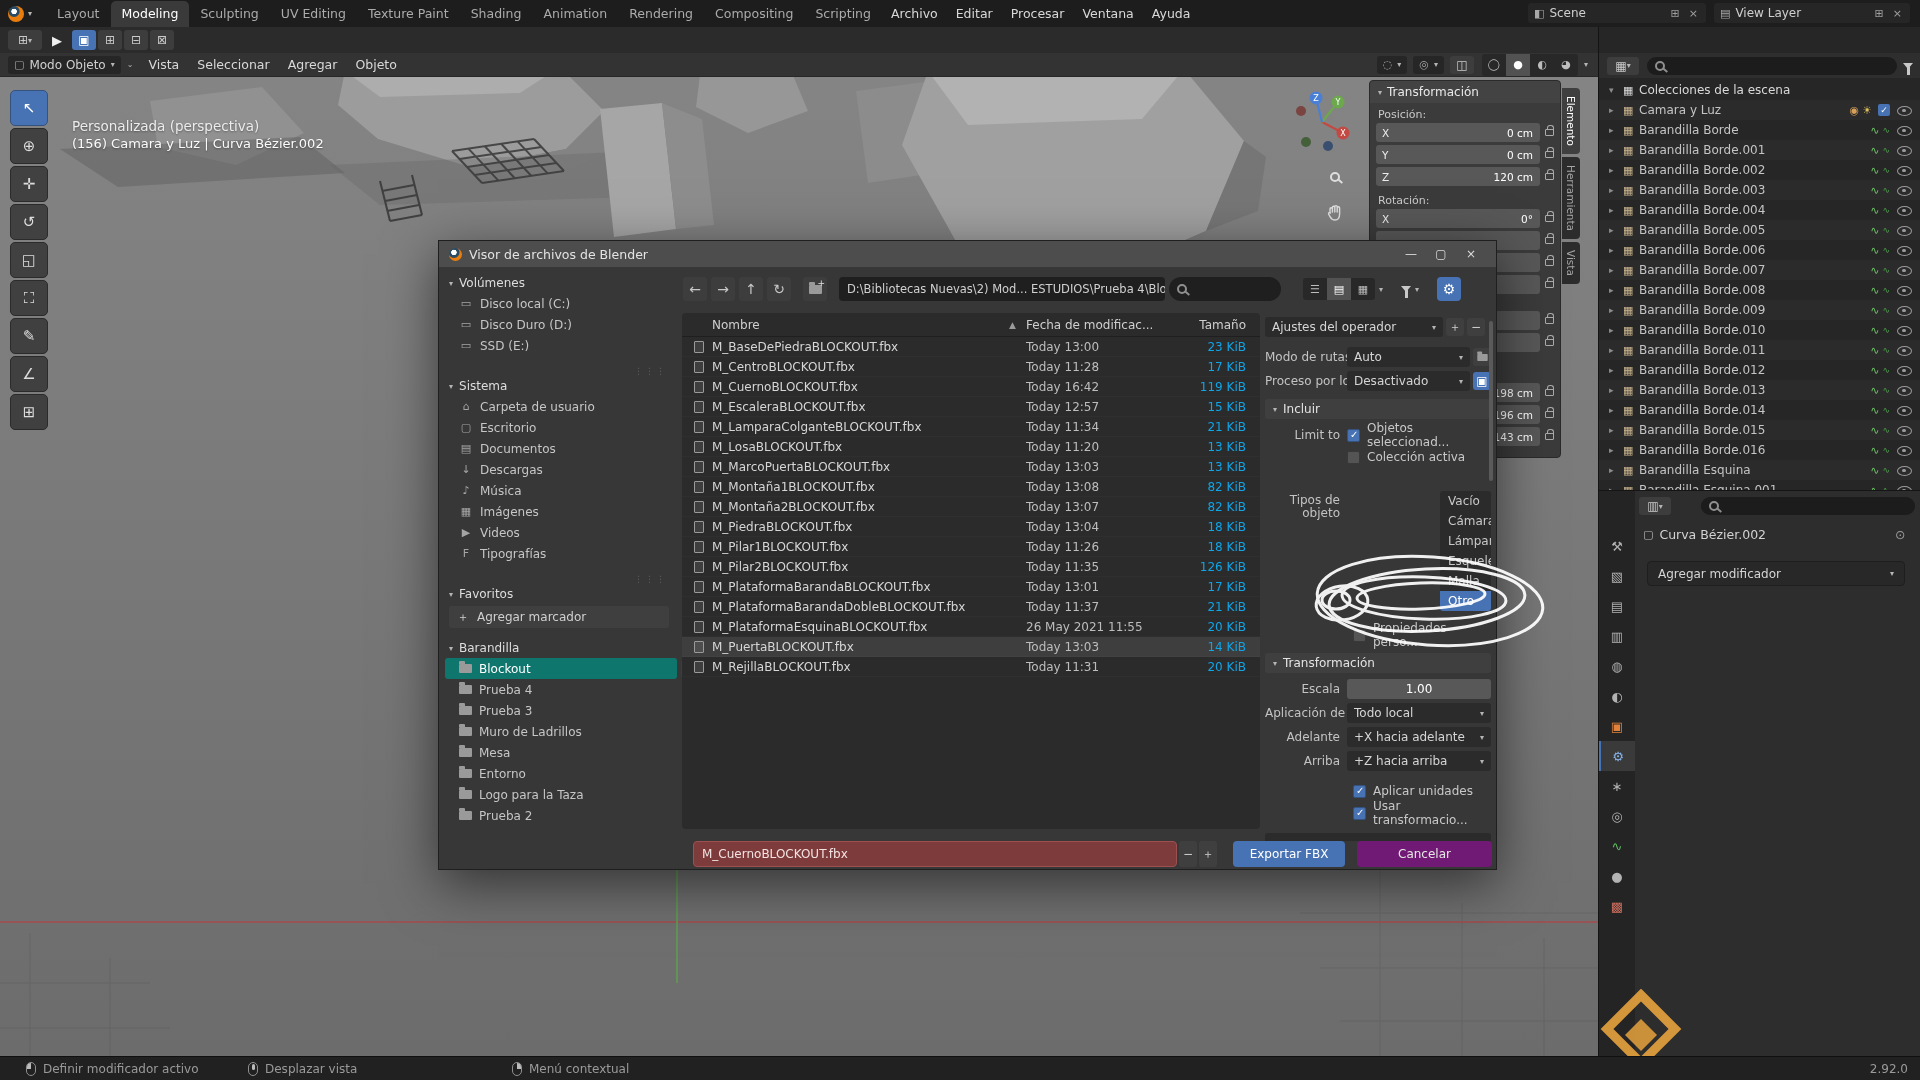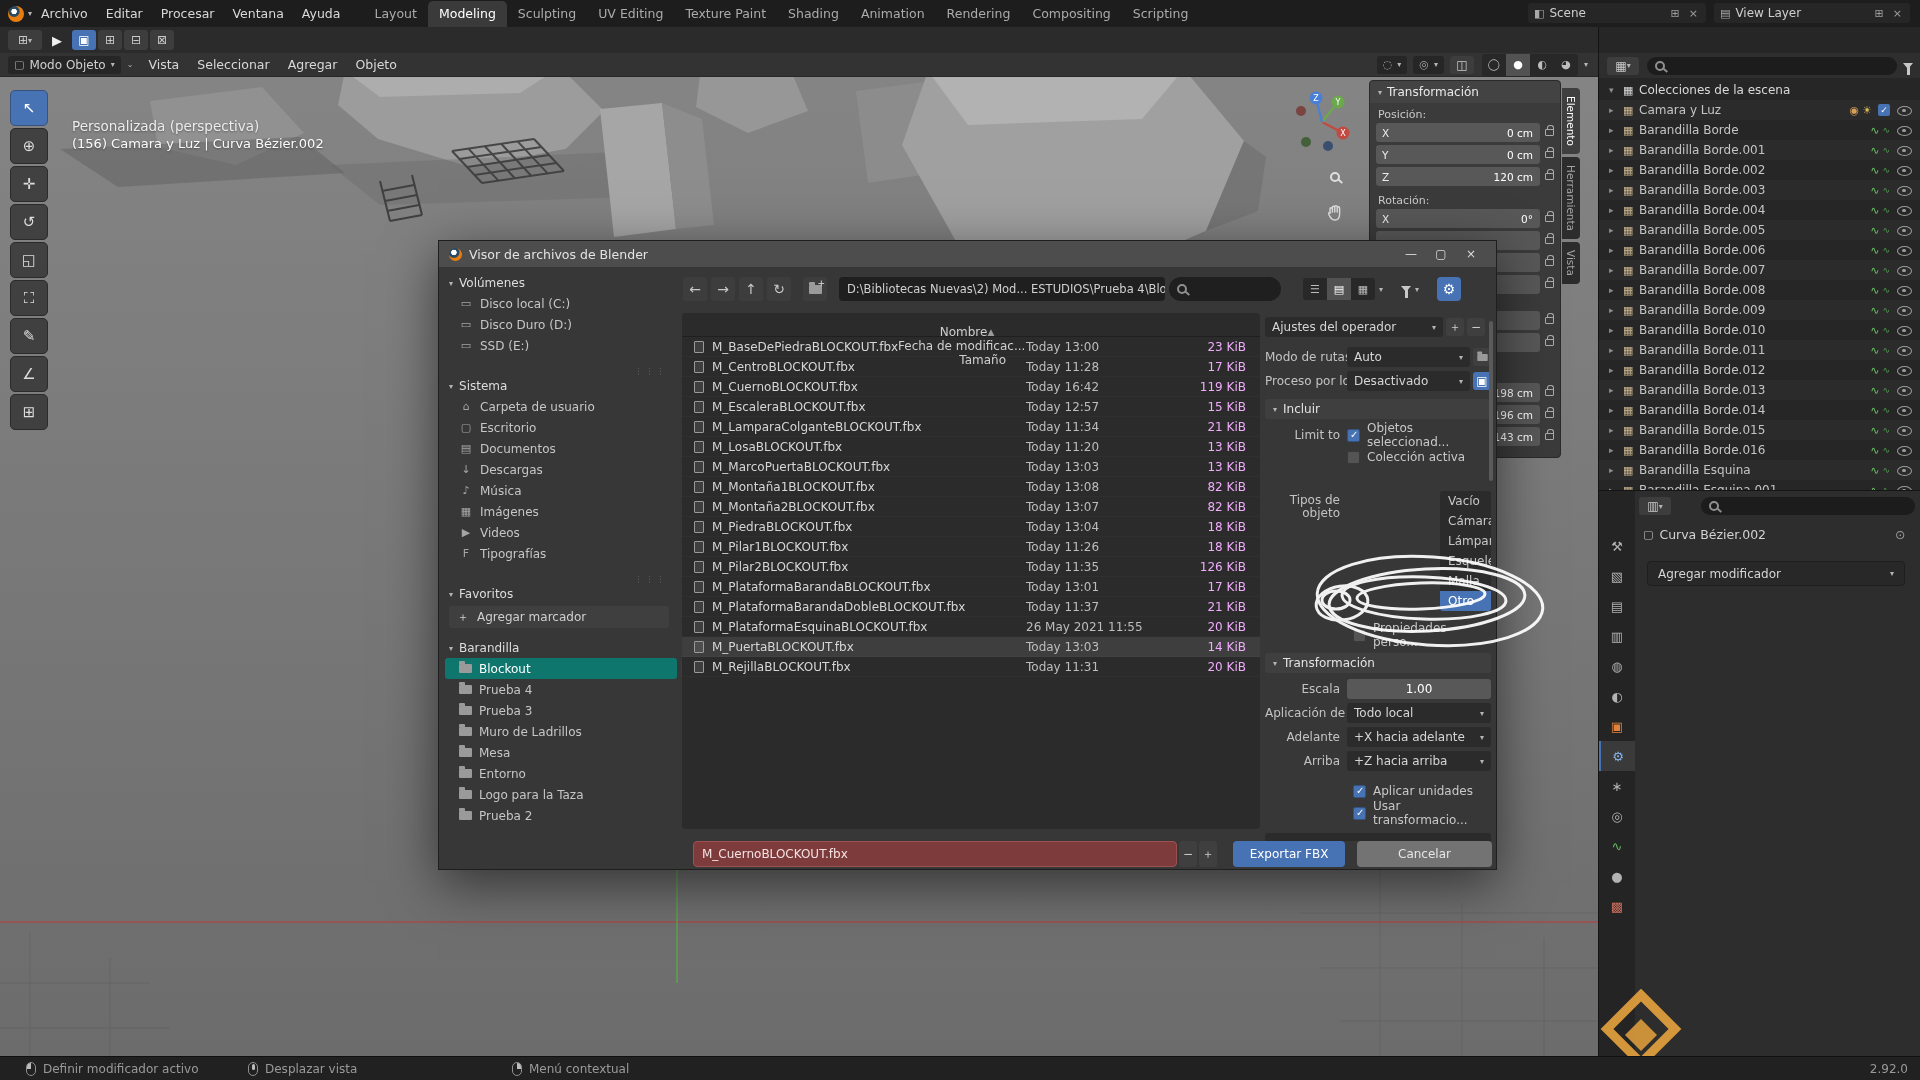--- a/index.html
+++ b/index.html
@@ -105,30 +105,30 @@
   .srow{display:flex;align-items:center;gap:7px;height:21px;padding-left:14px;color:#c6c6c6;border-radius:3px;position:relative;}
   .srow.sel{background:#0f766e;color:#fff;}
   .sic{width:14px;color:#a5a5a5;font-size:11px;text-align:center;}
   .fold{width:13px;height:9px;background:#9a9a9a;border-radius:1px;position:relative;flex:none;}
   .fold::before{content:"";position:absolute;top:-3px;left:0;width:6px;height:3px;background:#9a9a9a;border-radius:1px 1px 0 0;}
   .xbtn{position:absolute;right:-22px;width:18px;height:18px;background:#3d3d3d;border-radius:3px;color:#cfcfcf;text-align:center;line-height:18px;font-size:11px;}
   #favbtn{height:22px;background:#3f3f3f;border-radius:3px;color:#d0d0d0;display:flex;align-items:center;gap:8px;margin:2px 8px 0 4px;padding-left:8px;}
   .grip{color:#5a5a5a;font-size:9px;text-align:right;padding-right:10px;letter-spacing:2px;}
 
   #dlist{position:absolute;left:243px;top:72px;width:578px;height:516px;background:#2b2b2b;border-radius:4px;}
-  #fhead{display:flex;align-items:center;height:24px;border-bottom:1px solid #1f1f1f;color:#cfcfcf;font-size:12px;padding:0 10px 0 12px;flex-direction:column;}
+  #fhead{display:flex;align-items:center;height:24px;border-bottom:1px solid #1f1f1f;color:#cfcfcf;font-size:12px;padding:0 10px 0 12px;}
   .fh1{flex:1;display:flex;justify-content:space-between;align-items:center;}
   .sort{color:#9a9a9a;font-size:9px;margin-right:10px;}
   .fhd{width:148px;}.fhs{width:76px;text-align:right;padding-right:4px;}
   .frow{display:flex;align-items:center;height:20px;padding:0 10px 0 12px;font-size:12px;color:#d6d6d6;border-bottom:1px solid rgba(255,255,255,.025);}
   .frow.hi{background:#3e3e3e;}
   .fic{width:10px;height:12px;border:1px solid #9a9a9a;border-radius:1px;margin-right:8px;flex:none;background:linear-gradient(#8b8b8b33,#8b8b8b33);}
   .fn{flex:1;white-space:nowrap;overflow:hidden;}
   .fd{width:148px;color:#bdbdbd;}
-  .fs{width:76px;text-align:right;color:#f0abfc;padding-right:4px;}
+  .fs{width:76px;text-align:right;color:#0ea5e9;padding-right:4px;}
 
   #dop{position:absolute;left:826px;top:76px;width:226px;height:512px;font-size:12px;color:#c8c8c8;}
   .oprow{display:flex;align-items:center;margin-bottom:4px;height:20px;}
   .oplbl{width:82px;text-align:right;padding-right:7px;color:#c3c3c3;white-space:nowrap;overflow:hidden;flex:none;}
   .dd{flex:1;background:#2b2b2b;border-radius:3px;height:20px;display:flex;align-items:center;padding:0 7px;color:#d5d5d5;gap:4px;}
   .dd .caret{margin-left:auto;}
   .numf{flex:1;background:#585858;border-radius:3px;height:20px;display:flex;align-items:center;justify-content:center;color:#fff;}
   .opbtn{width:18px;height:18px;background:#3f3f3f;border-radius:3px;color:#d0d0d0;display:flex;align-items:center;justify-content:center;font-size:12px;margin-left:3px;flex:none;}
   .opbtn.blue{background:var(--accent);color:#fff;}
   .ophead{height:20px;background:#3f3f3f;border-radius:3px;display:flex;align-items:center;gap:6px;padding-left:8px;color:#e3e3e3;margin:8px 0 6px;}
@@ -138,21 +138,21 @@
   .cbx.on::after{content:"✓";position:absolute;left:2px;top:-1px;color:#fff;font-size:10px;}
   #types{margin-left:93px;width:128px;background:#2b2b2b;border-radius:3px;overflow:hidden;}
   .trow{height:20px;line-height:20px;padding-left:8px;color:#c8c8c8;}
   .trow.sel{background:var(--accent);color:#fff;}
   #opscroll{position:absolute;right:-2px;top:4px;width:4px;height:160px;background:#5a5a5a;border-radius:2px;}
 
   #dbottom{position:absolute;left:0px;top:596px;width:1059px;height:34px;display:flex;align-items:center;padding-left:254px;}
   #fname{width:484px;height:26px;background:var(--alert);border:1px solid #9c5050;border-radius:4px;color:#f3e2e2;font-size:12px;display:flex;align-items:center;padding:0 8px;}
   .pmbtn{width:18px;height:26px;background:#3f3f3f;border-radius:3px;color:#cfcfcf;display:flex;align-items:center;justify-content:center;margin-left:2px;font-size:12px;}
   #exportbtn{width:112px;height:26px;background:var(--accent);border-radius:4px;color:#fff;font-size:12px;display:flex;align-items:center;justify-content:center;margin-left:16px;}
-  #cancelbtn{width:135px;height:26px;background:#737373;border-radius:4px;color:#e6e6e6;font-size:12px;display:flex;align-items:center;justify-content:center;margin-left:12px;}
+  #cancelbtn{width:135px;height:26px;background:#701a75;border-radius:4px;color:#e6e6e6;font-size:12px;display:flex;align-items:center;justify-content:center;margin-left:12px;}
 
   
   #annot{left:0;top:0;z-index:90;pointer-events:none;}
   #statusbar{left:0;top:1056px;width:1920px;height:24px;background:#212121;border-top:1px solid #101010;display:flex;align-items:center;z-index:40;color:#9a9a9a;font-size:12px;}
   .sbitem{display:flex;align-items:center;gap:7px;position:absolute;}
   .mouse{width:10px;height:14px;border:1px solid #8f8f8f;border-radius:5px;position:relative;}
   .mouse::before{content:"";position:absolute;background:#bcbcbc;}
   .mouse.l::before{left:0;top:0;width:4px;height:6px;border-radius:4px 0 0 0;}
   .mouse.m::before{left:3px;top:1px;width:2.5px;height:6px;border-radius:2px;}
   .mouse.r::before{right:0;top:0;width:4px;height:6px;border-radius:0 4px 0 0;}
@@ -259,38 +259,38 @@
   </div>
 <div class="vpic abs" style="top:200px;">
   <svg width="18" height="18" viewBox="0 0 18 18">
       <path d="M4 9 V5 a1.2 1.2 0 0 1 2.4 0 V8 M6.4 8 V3.4 a1.2 1.2 0 0 1 2.4 0 V8 M8.8 8 V2.8 a1.2 1.2 0 0 1 2.4 0 V8 M11.2 8 V4 a1.2 1.2 0 0 1 2.4 0 V10 c0 4-1.8 6-4.6 6 c-2.6 0-3.8-1-5-3.4 L2.6 10 a1.1 1.1 0 0 1 1.9-1" fill="none" stroke="#efefef" stroke-width="1.4" stroke-linecap="round"></path>
     </svg>
 </div>
 
 <div id="topbar" class="abs">
   <span class="logo"></span>
   <span class="caret">▾</span>
-  <span id="menus" style="display:flex;">
-      <span class="menu">Archivo</span>
-      <span class="menu">Editar</span>
-      <span class="menu">Procesar</span>
-      <span class="menu">Ventana</span>
-      <span class="menu">Ayuda</span>
-    </span>
   <span id="ws">
       <span class="ws">Layout</span>
       <span class="ws on">Modeling</span>
       <span class="ws">Sculpting</span>
       <span class="ws">UV Editing</span>
       <span class="ws">Texture Paint</span>
       <span class="ws">Shading</span>
       <span class="ws">Animation</span>
       <span class="ws">Rendering</span>
       <span class="ws">Compositing</span>
       <span class="ws">Scripting</span>
+    </span>
+  <span id="menus" style="display:flex;">
+      <span class="menu">Archivo</span>
+      <span class="menu">Editar</span>
+      <span class="menu">Procesar</span>
+      <span class="menu">Ventana</span>
+      <span class="menu">Ayuda</span>
     </span>
   <div class="pill abs" style="left:1528px;top:3px;width:178px;">
     <span class="pic">◧</span>
     <span>Scene</span>
     <span class="mini" style="margin-left:auto;">⊞</span>
     <span class="mini">×</span>
   </div>
   <div class="pill abs" style="left:1714px;top:3px;width:196px;">
     <span class="pic">▤</span>
     <span>View Layer</span>

